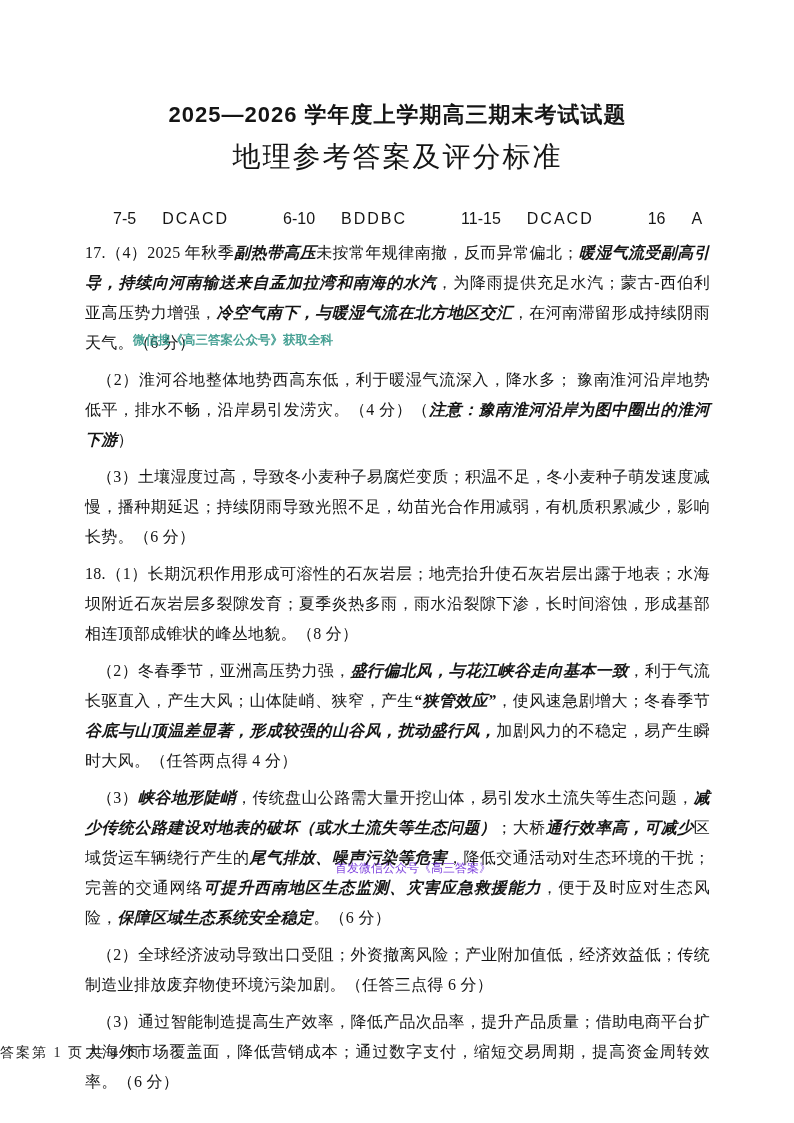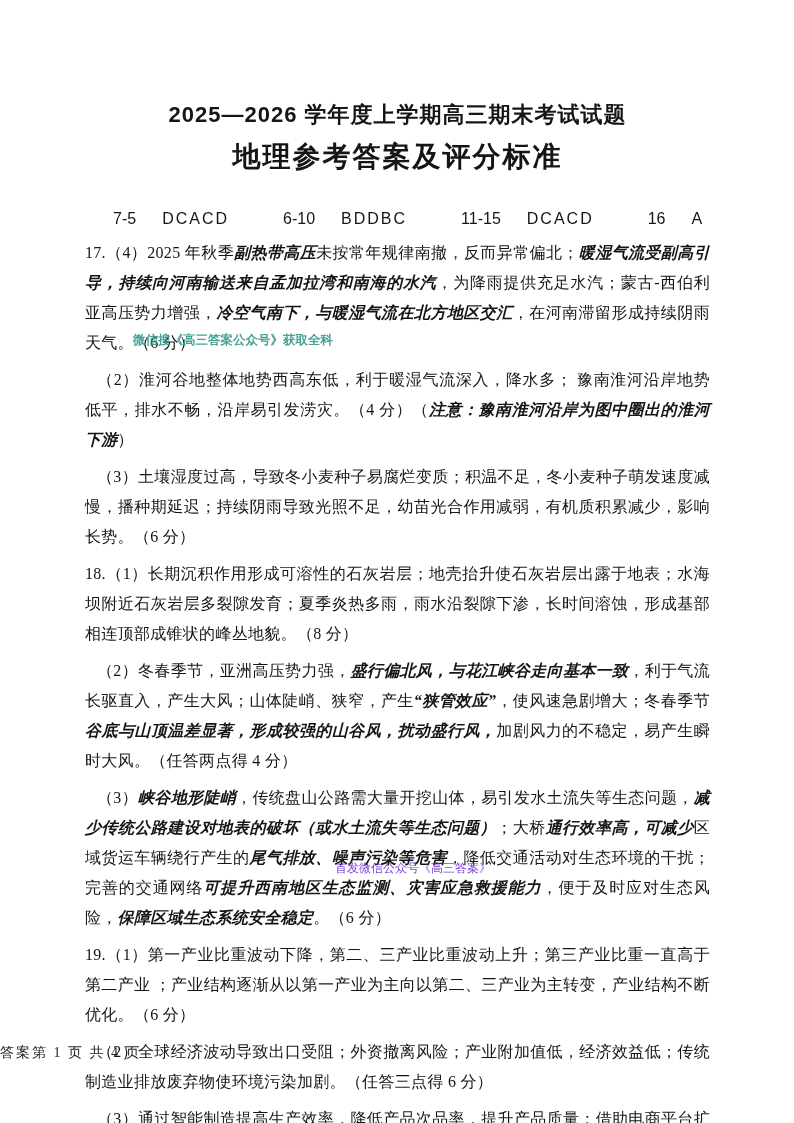--- a/index.html
+++ b/index.html
@@ -19,21 +19,21 @@
     margin: 0 0 8px 0;
     text-align: center;
     font-family: "Liberation Sans", sans-serif;
     font-size: 22px; font-weight: 700;
     letter-spacing: 1px;
   }
   h2.page-subtitle {
     margin: 0 0 34px 0;
     text-align: center;
     font-family: "Liberation Sans", sans-serif;
-    font-size: 28px; font-weight: 700;
+    font-size: 28px; font-weight: 400;
     letter-spacing: 2px;
   }
   .answer-key {
     display: flex;
     align-items: baseline;
     font-family: "Liberation Sans", sans-serif;
     font-size: 16px;
     margin: 0 0 10px 28px;
     column-gap: 54px;
   }
@@ -95,21 +95,20 @@
       </span>
     </div>
 
   <div class="answers-body" id="answers-body">
       <p class="ans"><span>17.（4）2025 年秋季</span><span class="run-bi">副热带高压</span><span>未按常年规律南撤，反而异常偏北；</span><span class="run-bi">暖湿气流受副高引导，持续向河南输送来自孟加拉湾和南海的水汽</span><span>，为降雨提供充足水汽；蒙古-西伯利亚高压势力增强，</span><span class="run-bi">冷空气南下，与暖湿气流在北方地区交汇</span><span>，在河南滞留形成持续阴雨天气。（6 分）</span></p>
       <p class="ans indent"><span>（2）淮河谷地整体地势西高东低，利于暖湿气流深入，降水多； 豫南淮河沿岸地势低平，排水不畅，沿岸易引发涝灾。（4 分）（</span><span class="run-bi">注意：豫南淮河沿岸为图中圈出的淮河下游</span><span>）</span></p>
       <p class="ans indent"><span>（3）土壤湿度过高，导致冬小麦种子易腐烂变质；积温不足，冬小麦种子萌发速度减慢，播种期延迟；持续阴雨导致光照不足，幼苗光合作用减弱，有机质积累减少，影响长势。（6 分）</span></p>
       <p class="ans"><span>18.（1）长期沉积作用形成可溶性的石灰岩层；地壳抬升使石灰岩层出露于地表；水海坝附近石灰岩层多裂隙发育；夏季炎热多雨，雨水沿裂隙下渗，长时间溶蚀，形成基部相连顶部成锥状的峰丛地貌。（8 分）</span></p>
       <p class="ans indent"><span>（2）冬春季节，亚洲高压势力强，</span><span class="run-bi">盛行偏北风，与花江峡谷走向基本一致</span><span>，利于气流长驱直入，产生大风；山体陡峭、狭窄，产生</span><span class="run-bi">“狭管效应”</span><span>，使风速急剧增大；冬春季节</span><span class="run-bi">谷底与山顶温差显著，形成较强的山谷风，扰动盛行风，</span><span>加剧风力的不稳定，易产生瞬时大风。（任答两点得 4 分）</span></p>
       <p class="ans indent"><span>（3）</span><span class="run-bi">峡谷地形陡峭</span><span>，传统盘山公路需大量开挖山体，易引发水土流失等生态问题，</span><span class="run-bi">减少传统公路建设对地表的破坏（或水土流失等生态问题）</span><span>；大桥</span><span class="run-bi">通行效率高，可减少</span><span>区域货运车辆绕行产生的</span><span class="run-bi">尾气排放、噪声污染等危害</span><span>，降低交通活动对生态环境的干扰；完善的交通网络</span><span class="run-bi">可提升西南地区生态监测、灾害应急救援能力</span><span>，便于及时应对生态风险，</span><span class="run-bi">保障区域生态系统安全稳定</span><span>。（6 分）</span></p>
-      <p class="ans"><span>19.（1）第一产业比重波动下降，第二、三产业比重波动上升；第三产业比重一直高于第二产业 ；产业结构逐渐从以第一产业为主向以第二、三产业为主转变，产业结构不断优化。（6 分）</span></p>
       <p class="ans indent"><span>（2）全球经济波动导致出口受阻；外资撤离风险；产业附加值低，经济效益低；传统制造业排放废弃物使环境污染加剧。（任答三点得 6 分）</span></p>
       <p class="ans indent"><span>（3）通过智能制造提高生产效率，降低产品次品率，提升产品质量；借助电商平台扩大海外市场覆盖面，降低营销成本；通过数字支付，缩短交易周期，提高资金周转效率。（6 分）</span></p>
     </div>
 
   <div class="page-footer">答案第 1 页 共 4 页</div>
 
   <div class="watermark wm-1" style="color: rgb(46, 148, 134);">微信搜《高三答案公众号》获取全科</div>
   <div class="watermark wm-2" style="color: #6d28d9;">首发微信公众号《高三答案》</div>
 
 </div>

